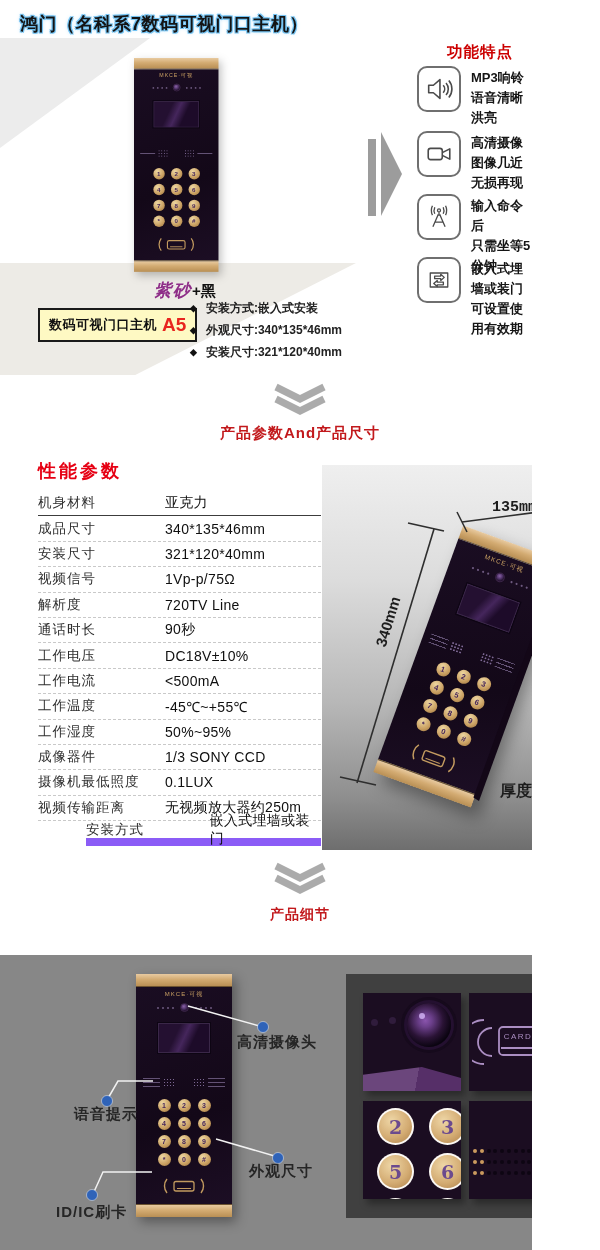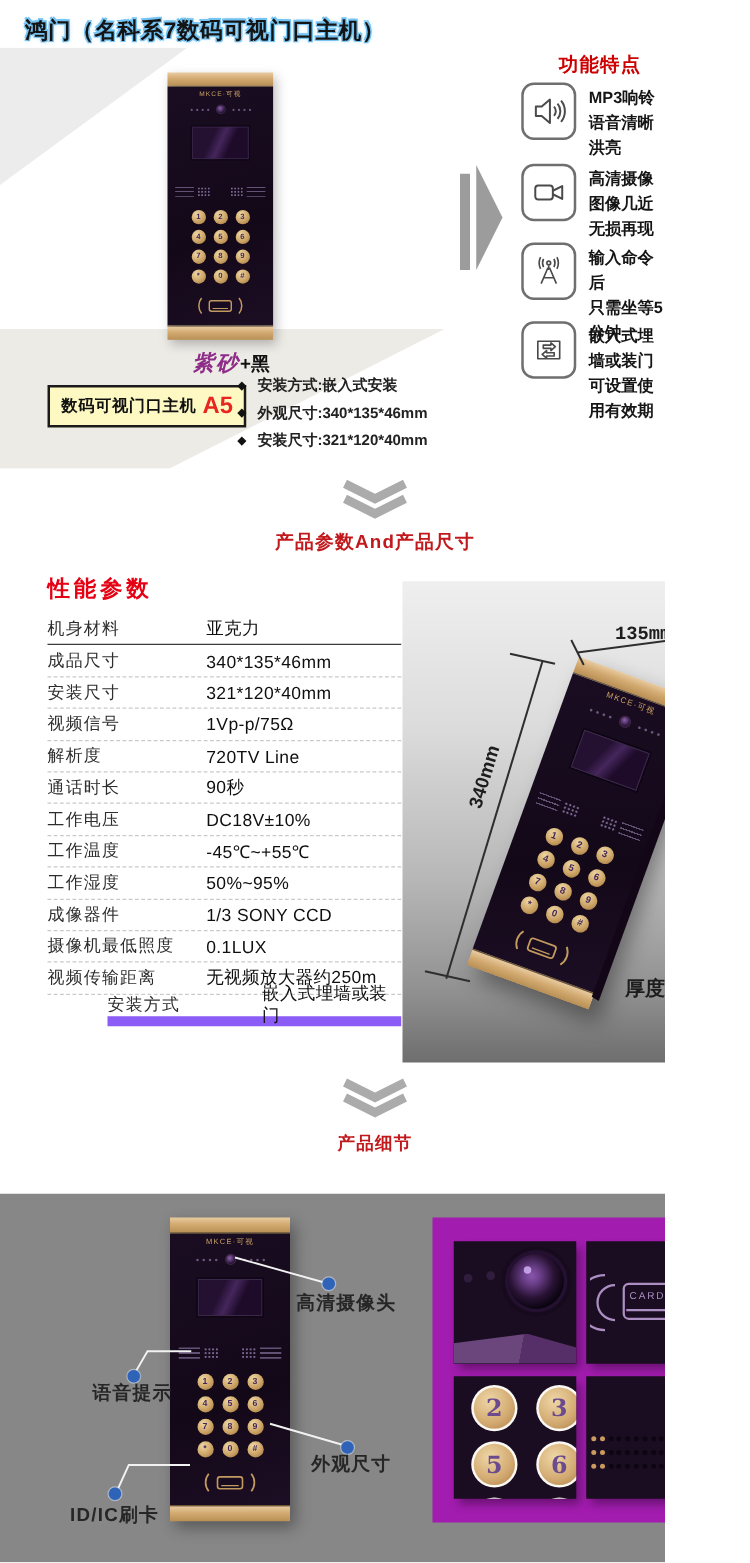--- a/index.html
+++ b/index.html
@@ -113,21 +113,21 @@
   
   .details { left:0; top:955px; width:600px; height:295px; background:#878787; }
   .detail-device { left:136px; top:19px; filter:drop-shadow(4px 5px 6px rgba(0,0,0,.35)); }
   .callout-svg { position:absolute; left:0; top:0; }
   .callout-label { position:absolute; font-size:15px; font-weight:bold; color:#262626; letter-spacing:1px; }
   .cl-0 { left:237px; top:78px; }
   .cl-1 { left:74px; top:150px; }
   .cl-2 { left:249px; top:207px; }
   .cl-3 { left:56px; top:248px; }
 
-  .detail-panel { left:346px; top:19px; width:247px; height:244px; background:#a21caf; }
+  .detail-panel { left:346px; top:19px; width:247px; height:244px; background:#404040; }
   .dsq { position:absolute; width:98px; height:98px; background:#1b0d21;
     box-shadow:4px 5px 7px rgba(0,0,0,.35); overflow:hidden; }
   .dsq-cam  { left:17px;  top:19px; }
   .dsq-card { left:123px; top:19px; display:flex; align-items:center; justify-content:center; }
   .dsq-keys { left:17px;  top:127px; }
   .dsq-dots { left:123px; top:127px; }
   .lens { position:absolute; left:44px; top:10px; width:44px; height:44px; border-radius:50%;
     background:radial-gradient(circle at 42% 40%, #8a55ad 0%, #6b3f8a 18%, #2a1335 48%, #0a0410 72%);
     box-shadow:0 0 0 3px #241030, 0 0 0 6px #160a1c; }
   .lens-hl { position:absolute; left:12px; top:10px; width:6px; height:6px; border-radius:50%;
@@ -320,20 +320,24 @@
         </div>
         <div class="spec-row">
           <span class="spec-label">通话时长</span>
           <span class="spec-value">90秒</span>
         </div>
         <div class="spec-row">
           <span class="spec-label">工作电压</span>
           <span class="spec-value">DC18V±10%</span>
         </div>
         <div class="spec-row">
+          <span class="spec-label">工作电流</span>
+          <span class="spec-value">&lt;500mA</span>
+        </div>
+        <div class="spec-row">
           <span class="spec-label">工作温度</span>
           <span class="spec-value">-45℃~+55℃</span>
         </div>
         <div class="spec-row">
           <span class="spec-label">工作湿度</span>
           <span class="spec-value">50%~95%</span>
         </div>
         <div class="spec-row">
           <span class="spec-label">成像器件</span>
           <span class="spec-value">1/3 SONY CCD</span>

